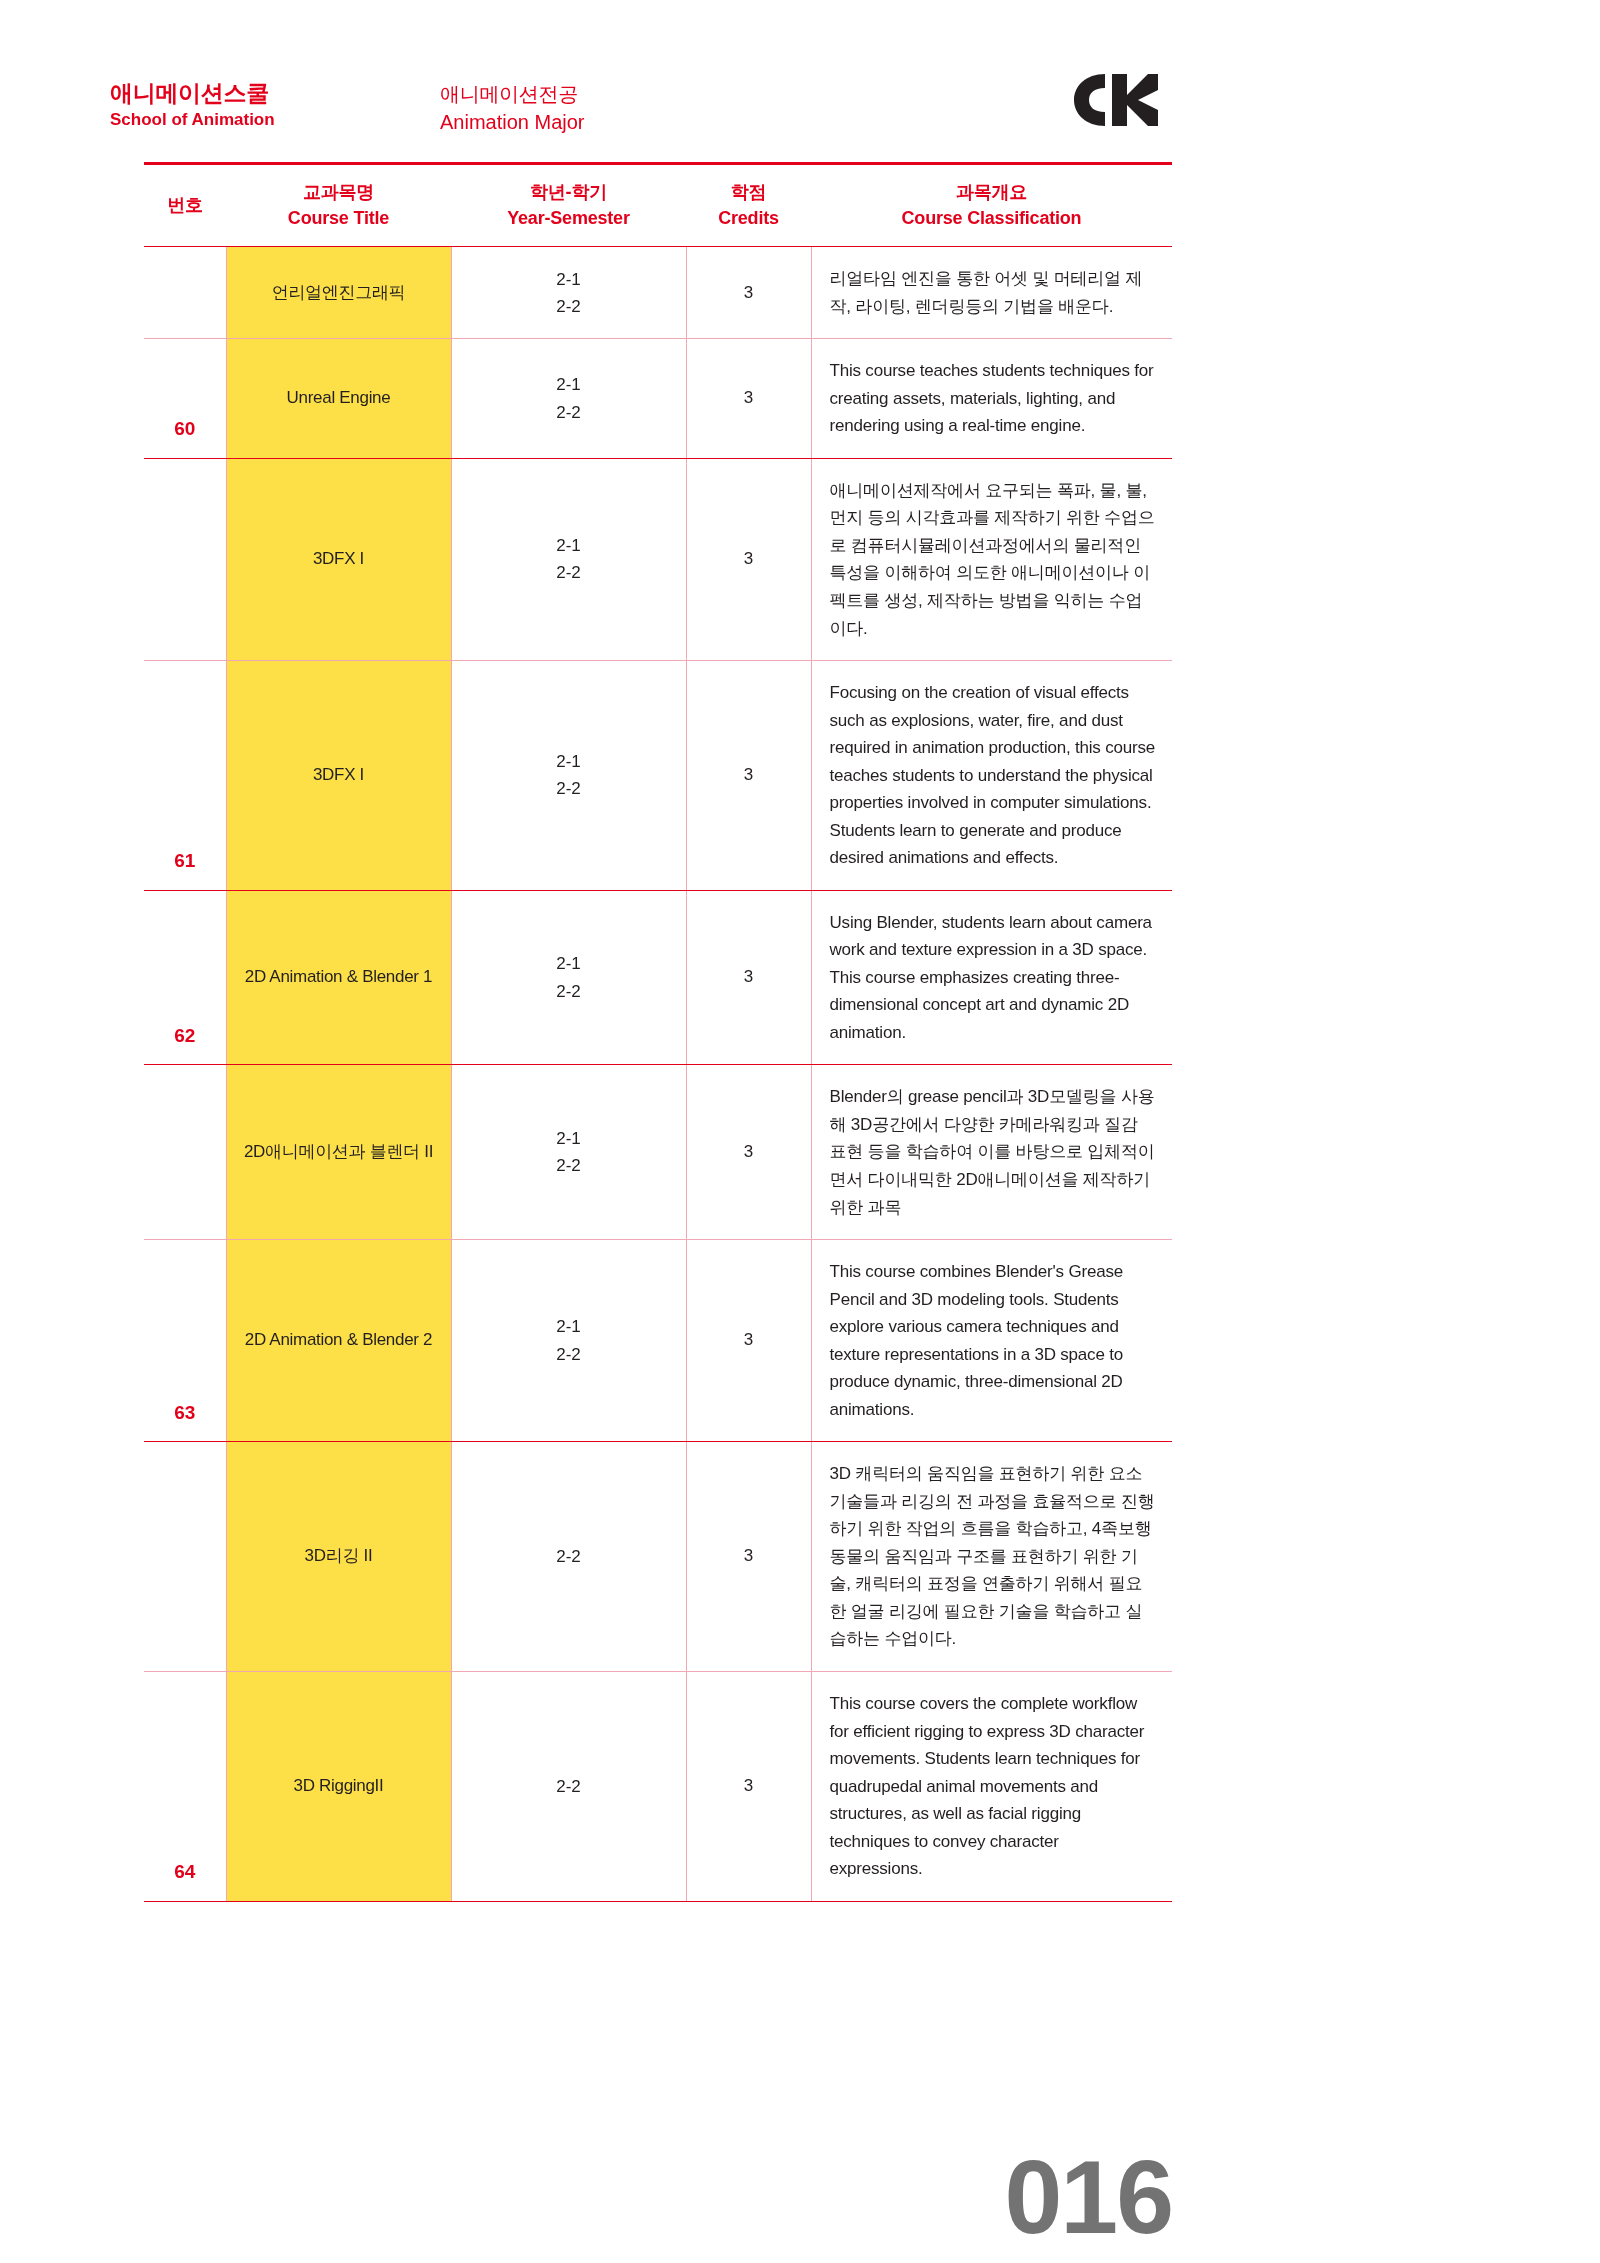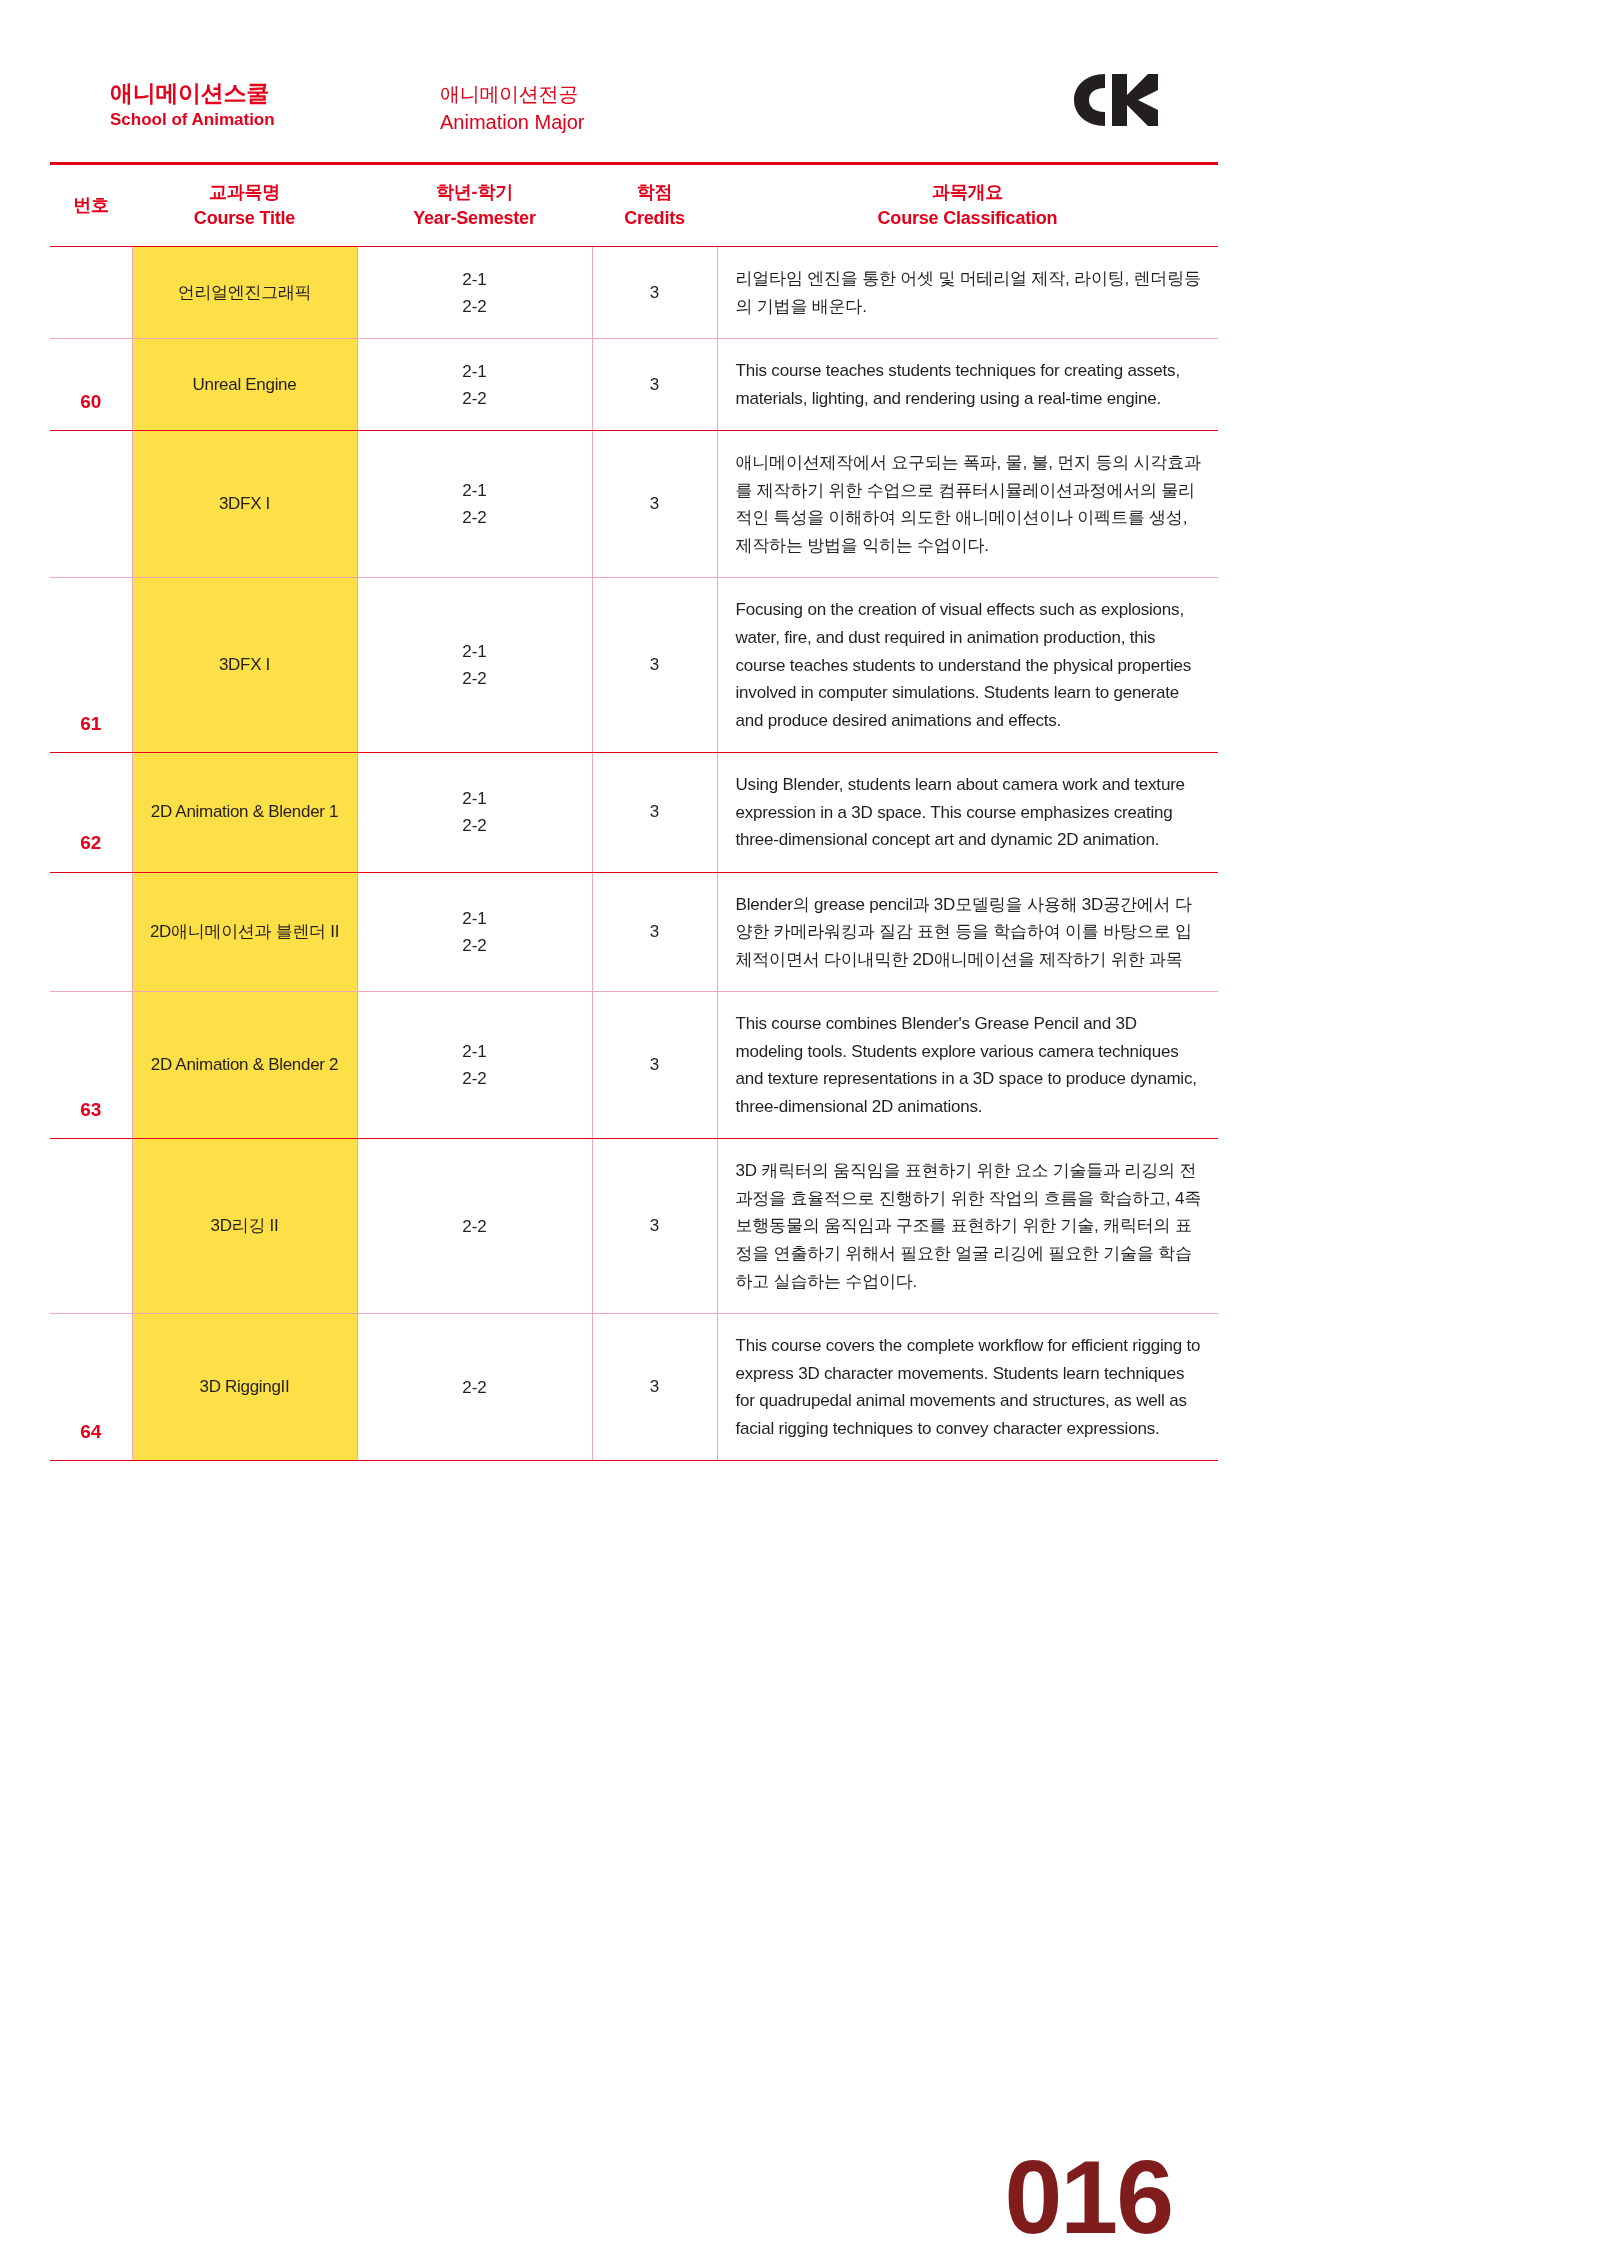--- a/index.html
+++ b/index.html
@@ -62,22 +62,23 @@
   .logo {
     position: absolute;
     right: 110px;
     top: 70px;
     width: 86px;
     height: 60px;
   }
 
   
   .table-wrap {
-    padding: 0 50px;
+    padding: 0 96px;
     margin-top: 26px;
+    margin-left: 48px;
   }
   table.courses {
     width: 100%;
     border-collapse: collapse;
     table-layout: fixed;
   }
   table.courses col.c-no      { width: 82px; }
   table.courses col.c-title   { width: 225px; }
   table.courses col.c-year    { width: 235px; }
   table.courses col.c-credit  { width: 125px; }
@@ -147,21 +148,21 @@
 
   
   .footer {
     position: absolute;
     right: 96px;
     bottom: 14px;
   }
   .page-number {
     font-size: 104px;
     font-weight: bold;
-    color: #7f1d1d;
+    color: #737373;
     letter-spacing: -2px;
     line-height: 1;
   }
 </style>
 </head>
 <body>
 
 <div class="page">
 
   <div class="header">

